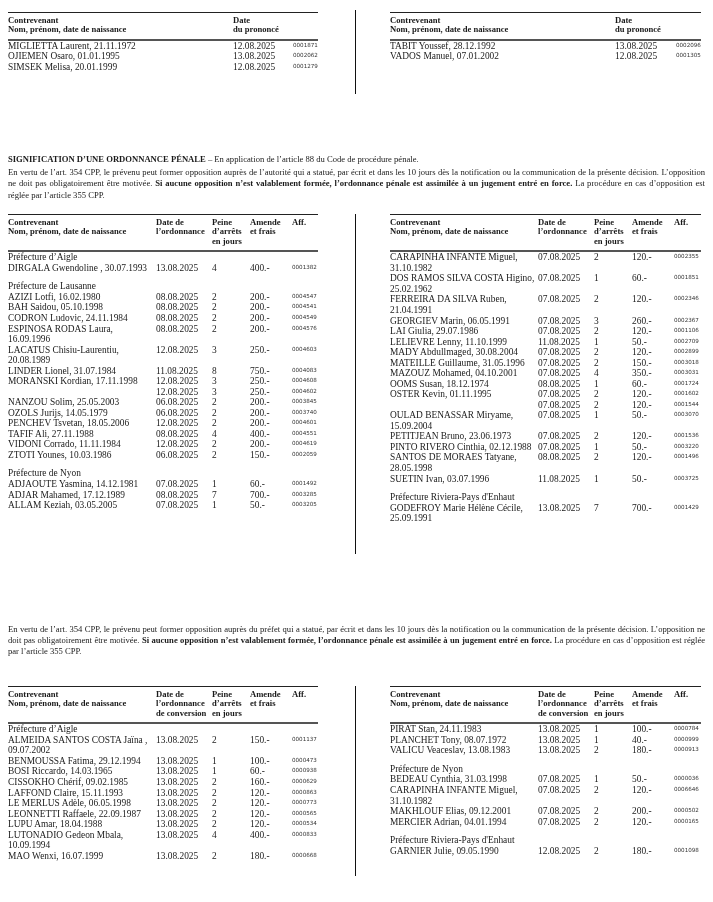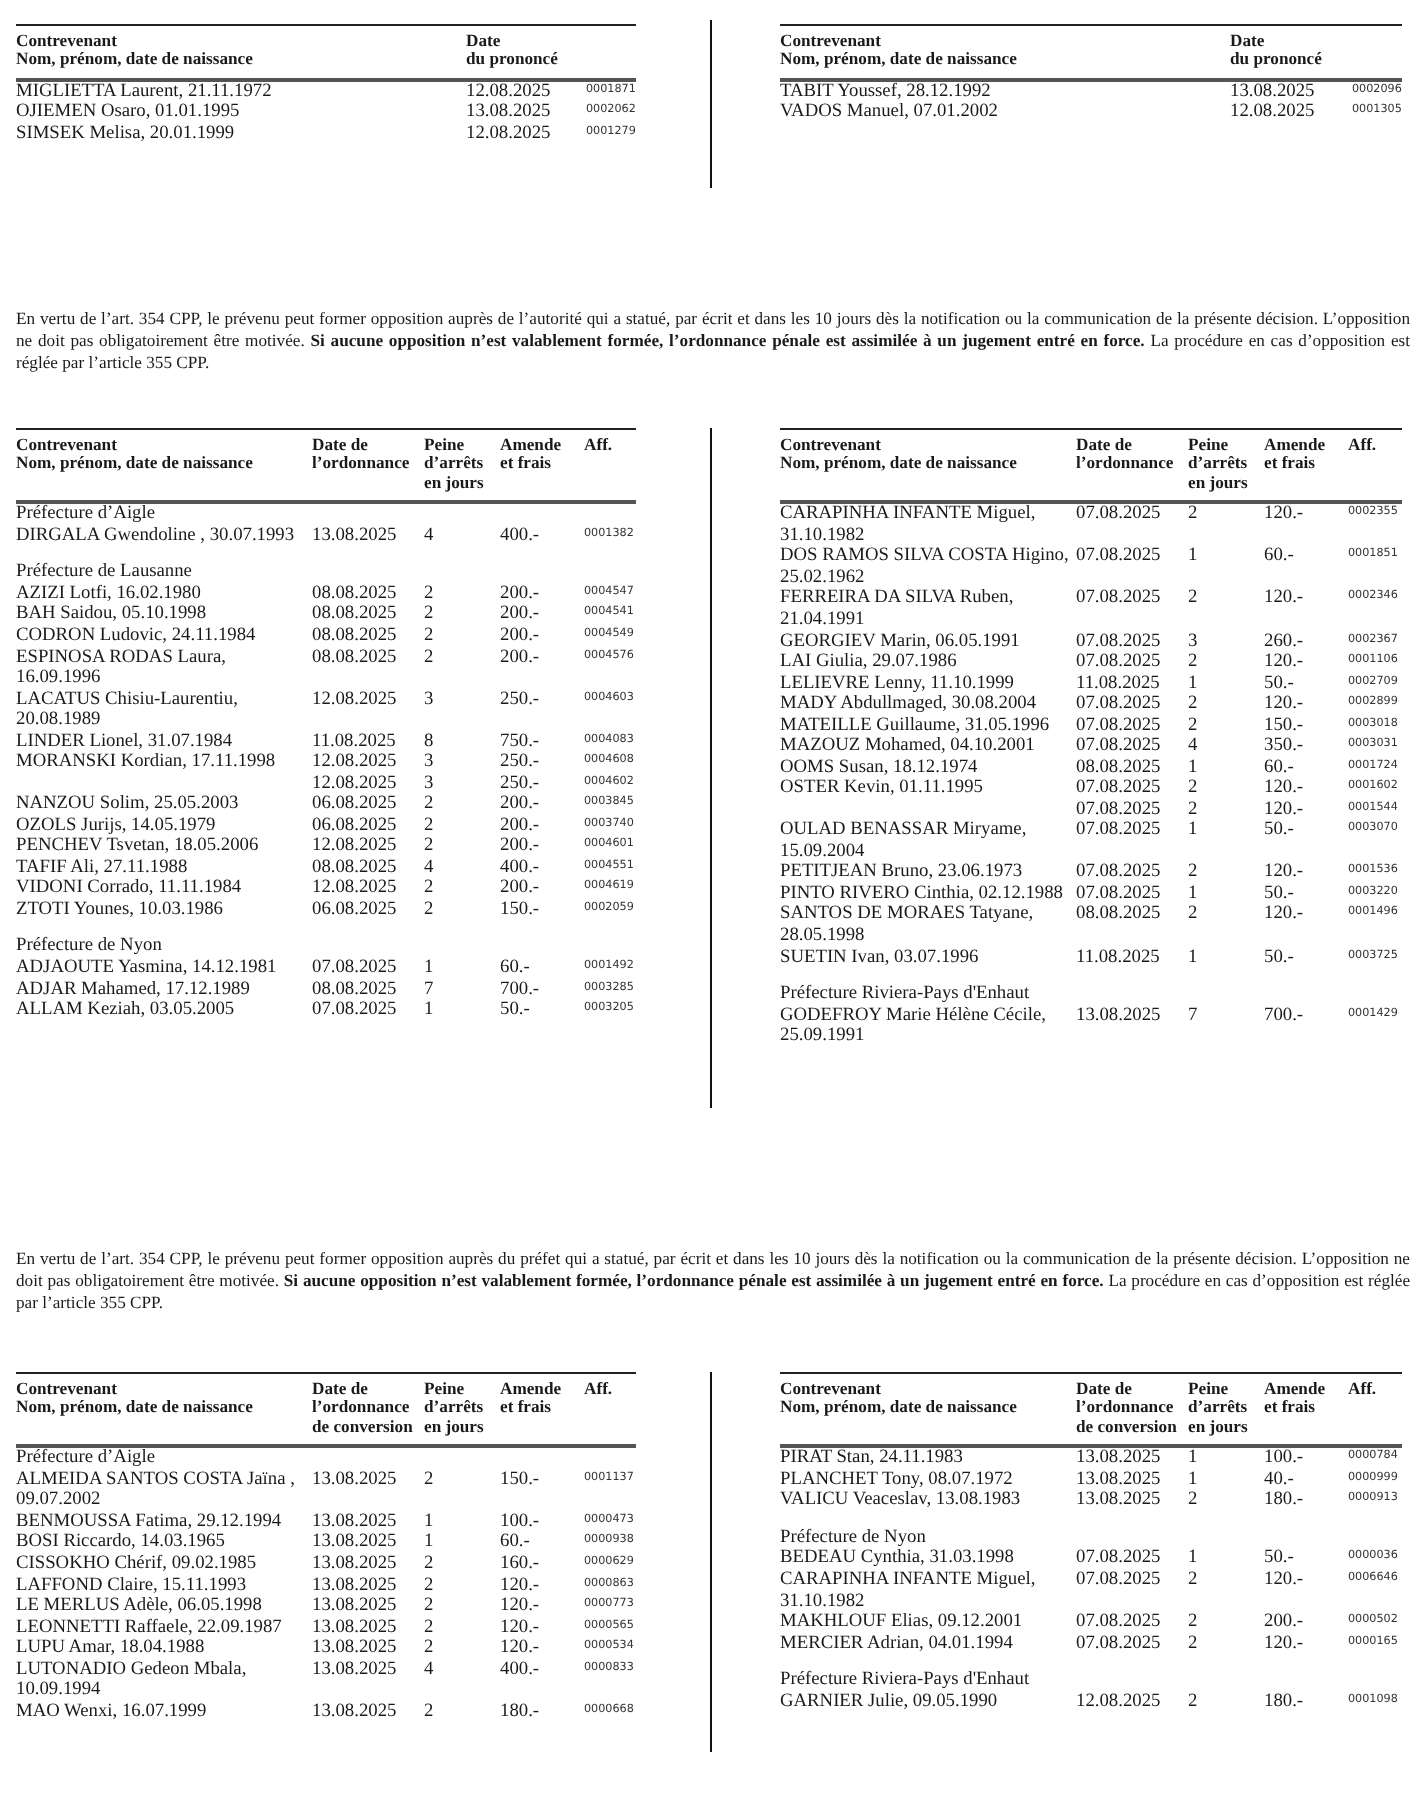--- a/index.html
+++ b/index.html
@@ -83,20 +83,21 @@
         <tr>
           <td>VADOS Manuel, 07.01.2002</td>
           <td>12.08.2025</td>
           <td class="aff">0001305</td>
         </tr>
       </tbody>
   </table>
 </div>
 
 <div class="notice" style="top:154px;">
+  <p><span class="title">SIGNIFICATION D’UNE ORDONNANCE PÉNALE</span><span> – En application de l’article 88 du Code de procédure pénale.</span></p>
   <p><span>En vertu de l’art. 354 CPP, le prévenu peut former opposition auprès de l’autorité qui a statué, par écrit et dans les 10 jours dès la notification ou la communication de la présente décision. L’opposition ne doit pas obligatoirement être motivée. </span><b>Si aucune opposition n’est valablement formée, l’ordonnance pénale est assimilée à un jugement entré en force.</b><span> La procédure en cas d’opposition est réglée par l’article 355 CPP.</span></p>
 </div>
 
 <div class="col" style="left:8px; top:214px; width:310px;">
   <table class="t">
     <colgroup>
         <col style="width:148px">
         <col style="width:56px">
         <col style="width:38px">
         <col style="width:42px">

